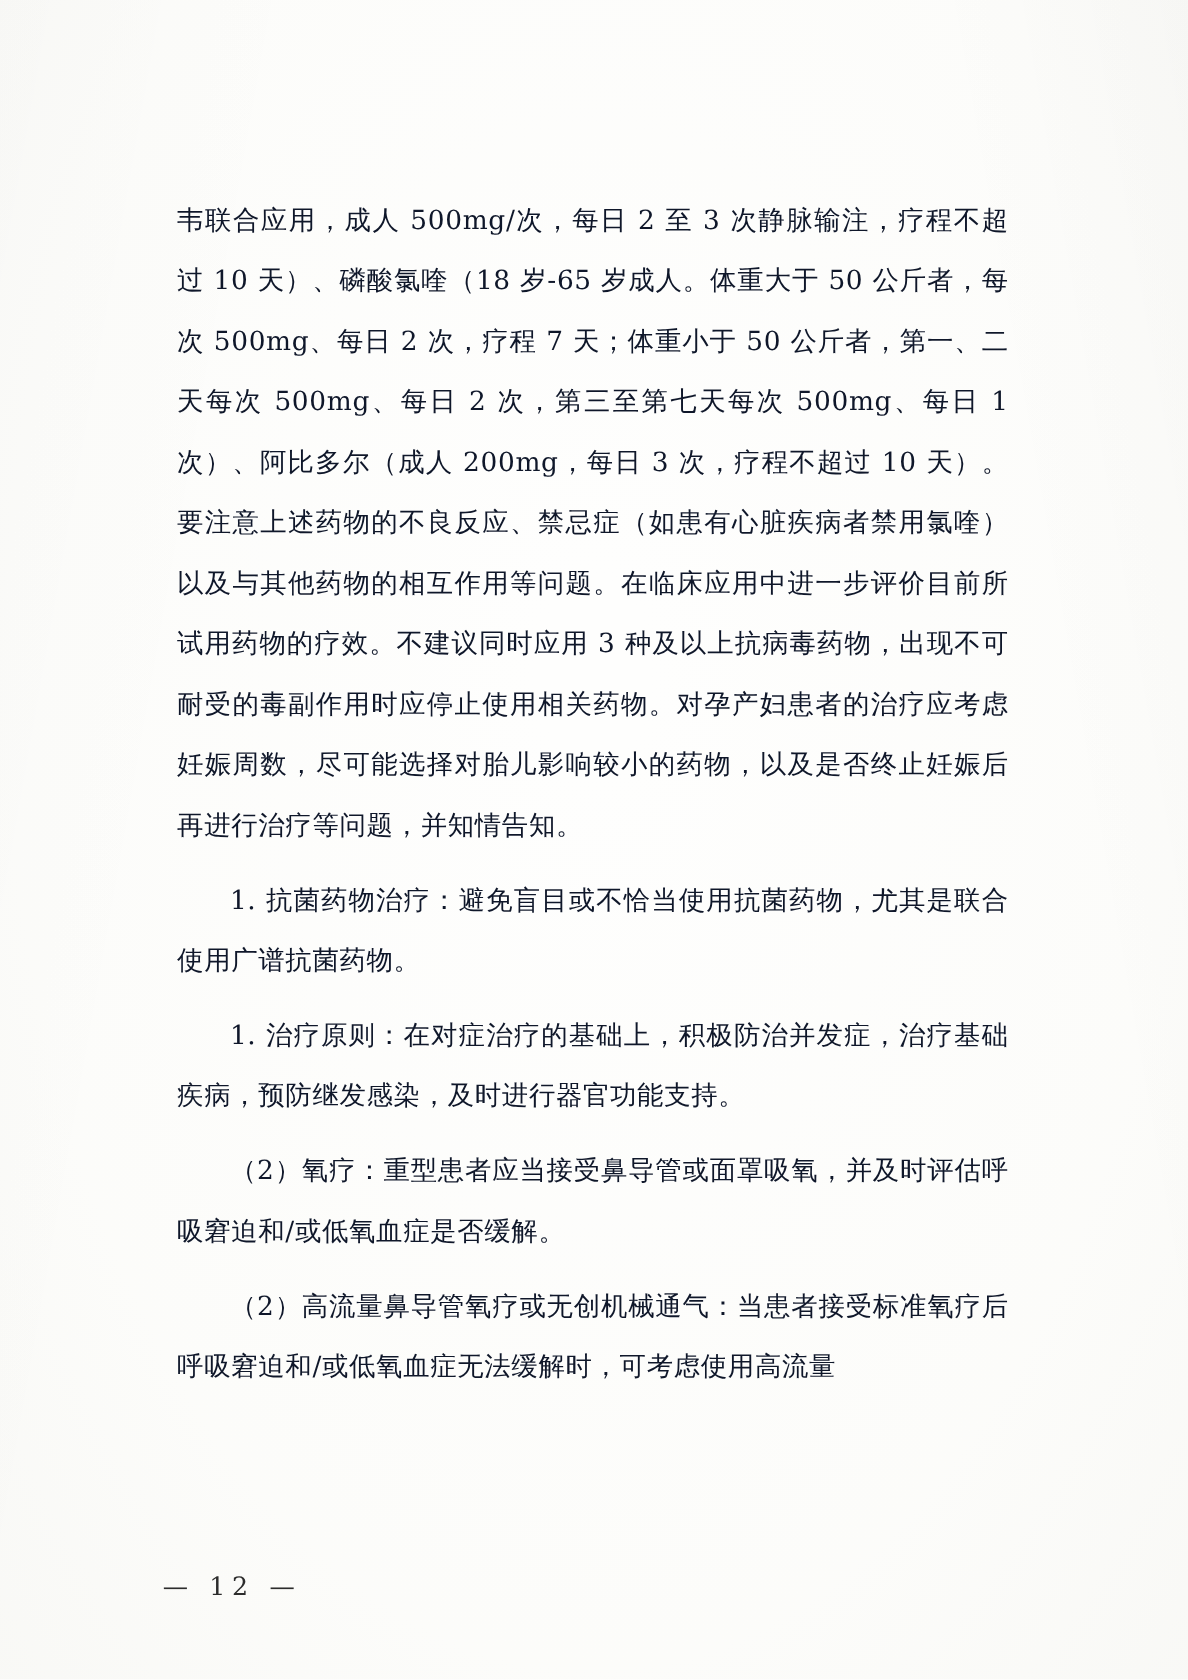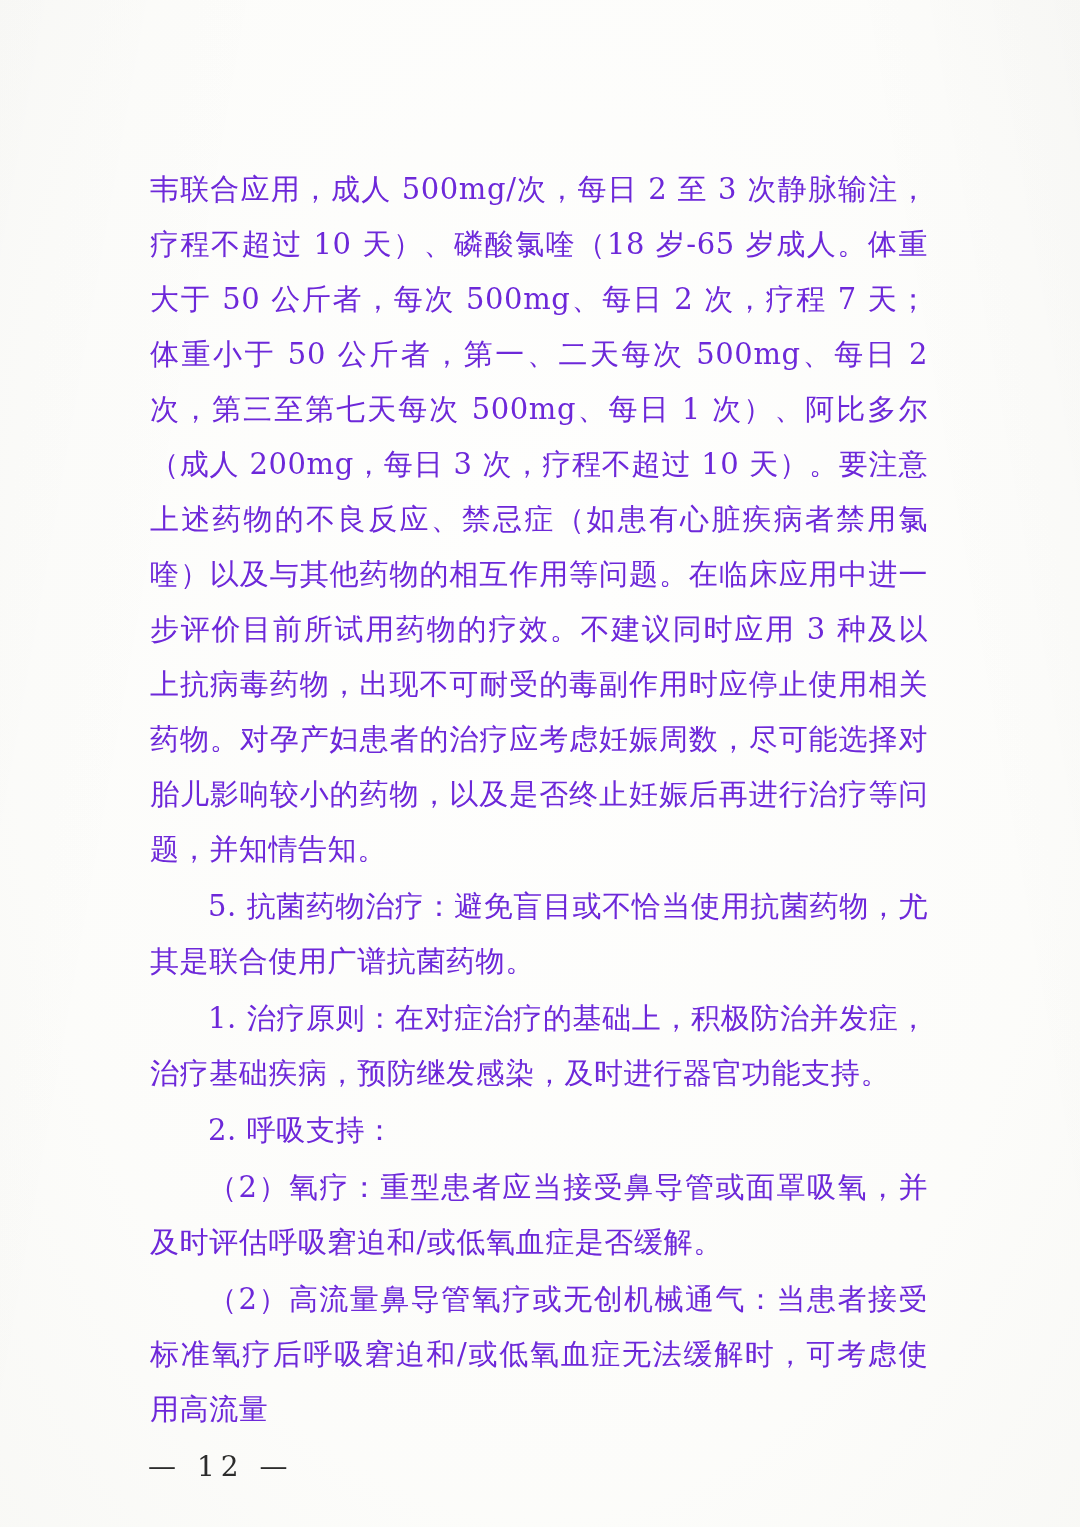--- a/index.html
+++ b/index.html
@@ -25,52 +25,50 @@
       radial-gradient(ellipse at 50% 40%, rgba(255,255,255,0.6) 0%, rgba(248,248,245,0.2) 70%, rgba(240,240,236,0.35) 100%);
     pointer-events: none;
   }
   .body-block {
     position: absolute;
     left: 148px;
     top: 160px;
     width: 782px;
   }
   p.para {
-    margin: 2px;
-    font-size: 29px;
+    margin: 13px;
+    font-size: 24px;
     line-height: 55px;
     letter-spacing: 0.6px;
     text-align: justify;
     text-justify: inter-character;
-    color: #6d28d9;
+    color: #0f172a;
     font-weight: 500;
   }
   p.indent {
     text-indent: 2em;
   }
   .footer {
     position: absolute;
     left: 148px;
     top: 1430px;
     width: 300px;
-    font-size: 28px;
+    font-size: 23px;
     letter-spacing: 6px;
     color: #2c2c2c;
-    margin-top: 20px;
   }
 </style>
 </head>
 <body>
 
 <div class="page">
   <div class="paper-texture"></div>
 
   <div class="body-block">
     <p class="para">韦联合应用，成人 500mg/次，每日 2 至 3 次静脉输注，疗程不超过 10 天）、磷酸氯喹（18 岁-65 岁成人。体重大于 50 公斤者，每次 500mg、每日 2 次，疗程 7 天；体重小于 50 公斤者，第一、二天每次 500mg、每日 2 次，第三至第七天每次 500mg、每日 1 次）、阿比多尔（成人 200mg，每日 3 次，疗程不超过 10 天）。要注意上述药物的不良反应、禁忌症（如患有心脏疾病者禁用氯喹）以及与其他药物的相互作用等问题。在临床应用中进一步评价目前所试用药物的疗效。不建议同时应用 3 种及以上抗病毒药物，出现不可耐受的毒副作用时应停止使用相关药物。对孕产妇患者的治疗应考虑妊娠周数，尽可能选择对胎儿影响较小的药物，以及是否终止妊娠后再进行治疗等问题，并知情告知。</p>
-    <p class="para indent">5. 抗菌药物治疗：避免盲目或不恰当使用抗菌药物，尤其是联合使用广谱抗菌药物。</p>
+    <p class="para indent">1. 抗菌药物治疗：避免盲目或不恰当使用抗菌药物，尤其是联合使用广谱抗菌药物。</p>
     <p class="para indent">1. 治疗原则：在对症治疗的基础上，积极防治并发症，治疗基础疾病，预防继发感染，及时进行器官功能支持。</p>
-    <p class="para indent">2. 呼吸支持：</p>
     <p class="para indent">（2）氧疗：重型患者应当接受鼻导管或面罩吸氧，并及时评估呼吸窘迫和/或低氧血症是否缓解。</p>
     <p class="para indent">（2）高流量鼻导管氧疗或无创机械通气：当患者接受标准氧疗后呼吸窘迫和/或低氧血症无法缓解时，可考虑使用高流量</p>
   </div>
 
   <div class="footer">— 12 —</div>
 </div>
 
 </body></html>

